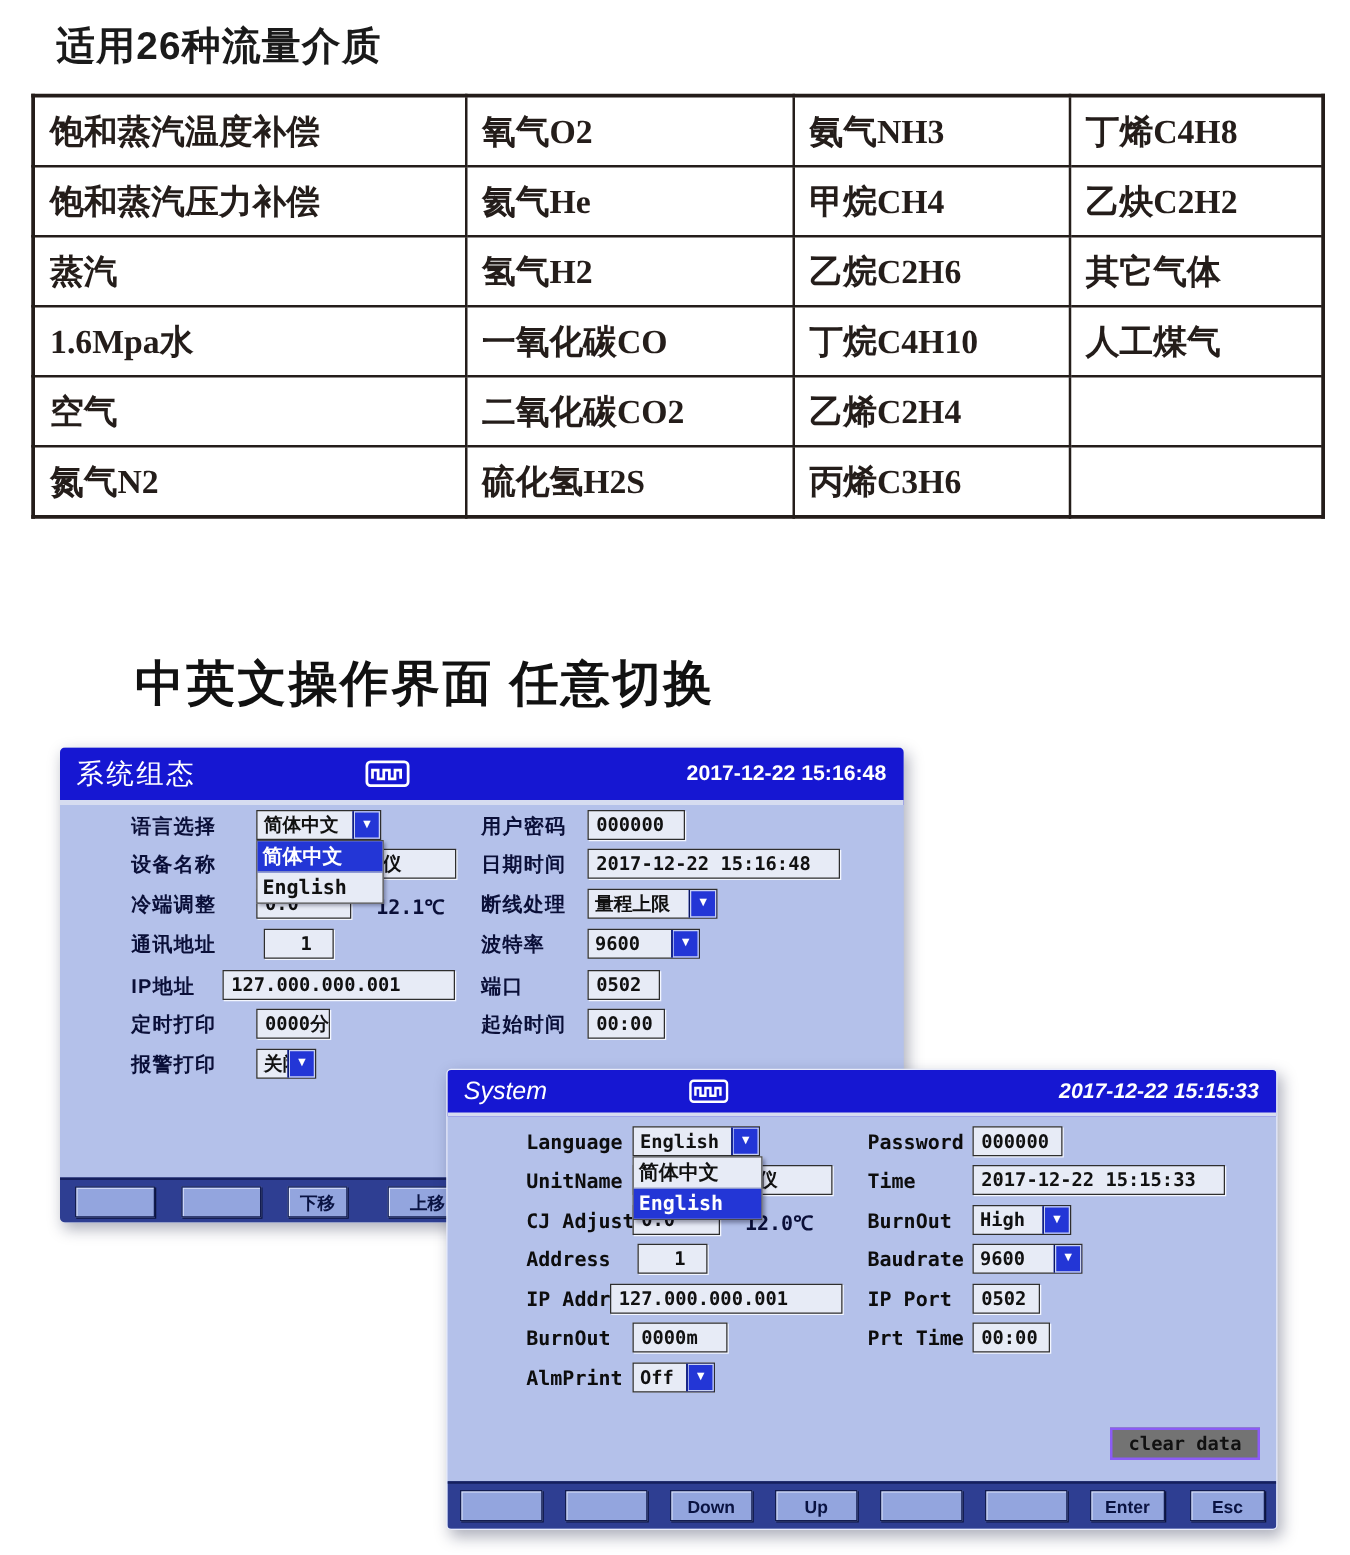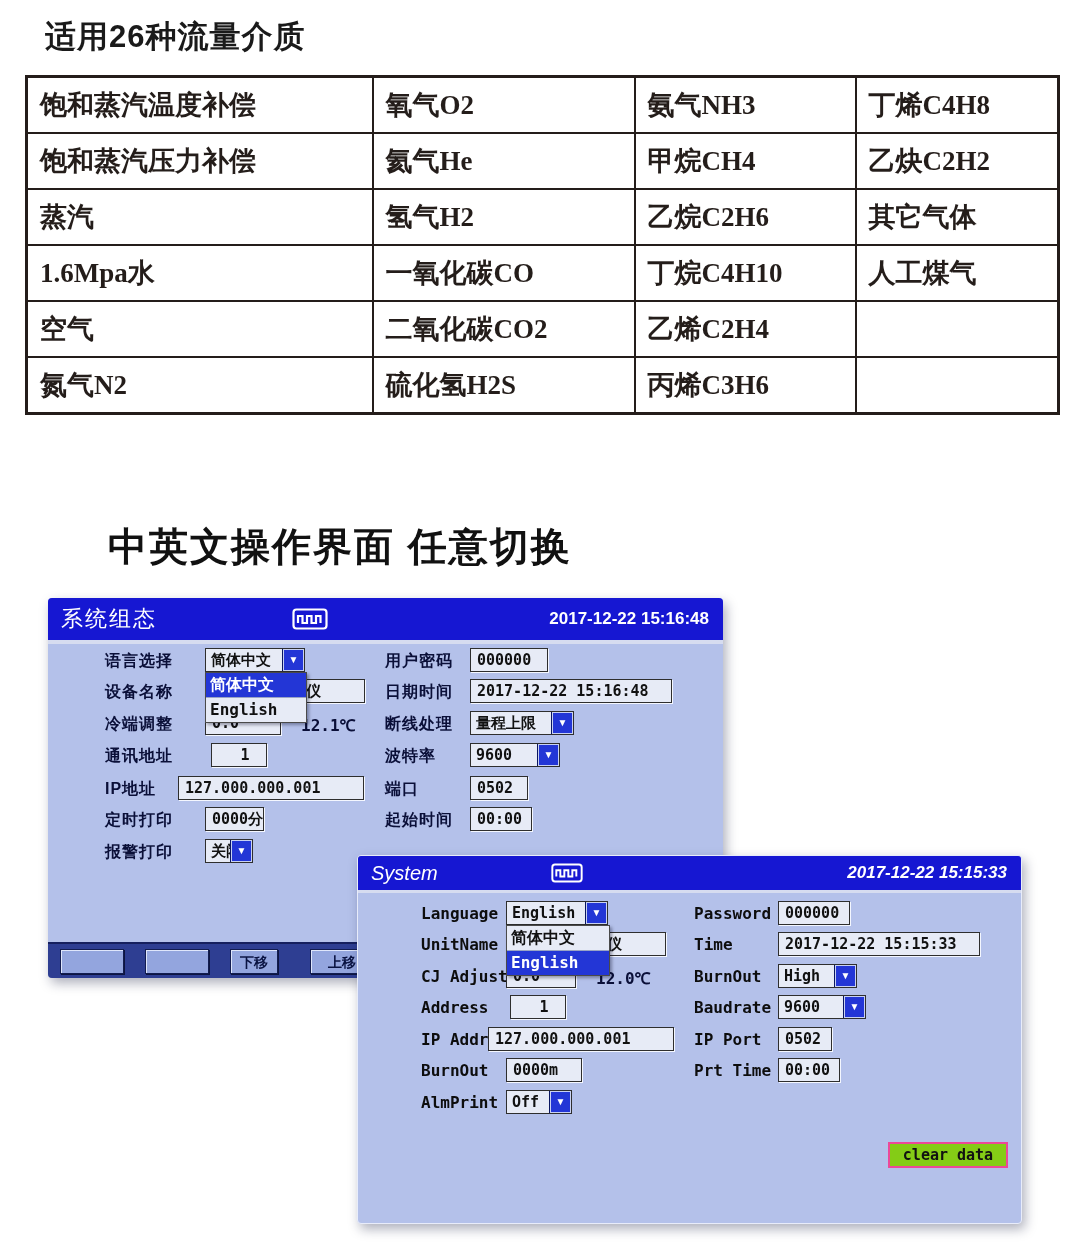--- a/index.html
+++ b/index.html
@@ -95,21 +95,21 @@
   }
   .panel-cn .softbar{height:34px;}
   .panel-en .softbar{height:36px;}
   .softkey{
     position:absolute;top:5px;height:25px;background:#93a5de;
     border:1px solid #121c50;box-shadow:inset 1px 1px 0 #dfe6fb, 1px 1px 0 #0d1540;
     font-weight:bold;font-size:14px;color:#0a1342;text-align:center;line-height:24px;
     box-sizing:border-box;
   }
   .clear-btn{
-    position:absolute;height:26px;background:#84cc16;border:2px solid #ec4899;
+    position:absolute;height:26px;background:#737373;border:2px solid #8b5cf6;
     font-family:"DejaVu Sans Mono", monospace;font-weight:bold;font-size:15px;color:#111;
     text-align:center;line-height:23px;box-sizing:border-box;
   }
 </style>
 </head>
 <body>
 
 <div class="h1">适用26种流量介质</div>
 <div class="h2">中英文操作界面 任意切换</div>
 
@@ -275,13 +275,23 @@
     <span class="combo-text">9600</span>
     <span class="combo-arrow">▼</span>
   </div>
   <div class="flabel" style="left:336px;top:174px">IP Port</div>
   <div class="field" style="left:420px;top:171px;width:54px">0502</div>
   <div class="flabel" style="left:336px;top:205px">Prt Time</div>
   <div class="field" style="left:420px;top:202px;width:62px">00:00</div>
 
   <div class="clear-btn" style="left:530px;top:286px;width:120px">clear data</div>
 
+  <div class="softbar">
+    <div class="softkey" style="left:10px;width:66px"></div>
+    <div class="softkey" style="left:94px;width:66px"></div>
+    <div class="softkey" style="left:178px;width:66px">Down</div>
+    <div class="softkey" style="left:262px;width:66px">Up</div>
+    <div class="softkey" style="left:346px;width:66px"></div>
+    <div class="softkey" style="left:430px;width:66px"></div>
+    <div class="softkey" style="left:514px;width:60px">Enter</div>
+    <div class="softkey" style="left:594px;width:60px">Esc</div>
+  </div>
 </div>
 
 </body></html>

